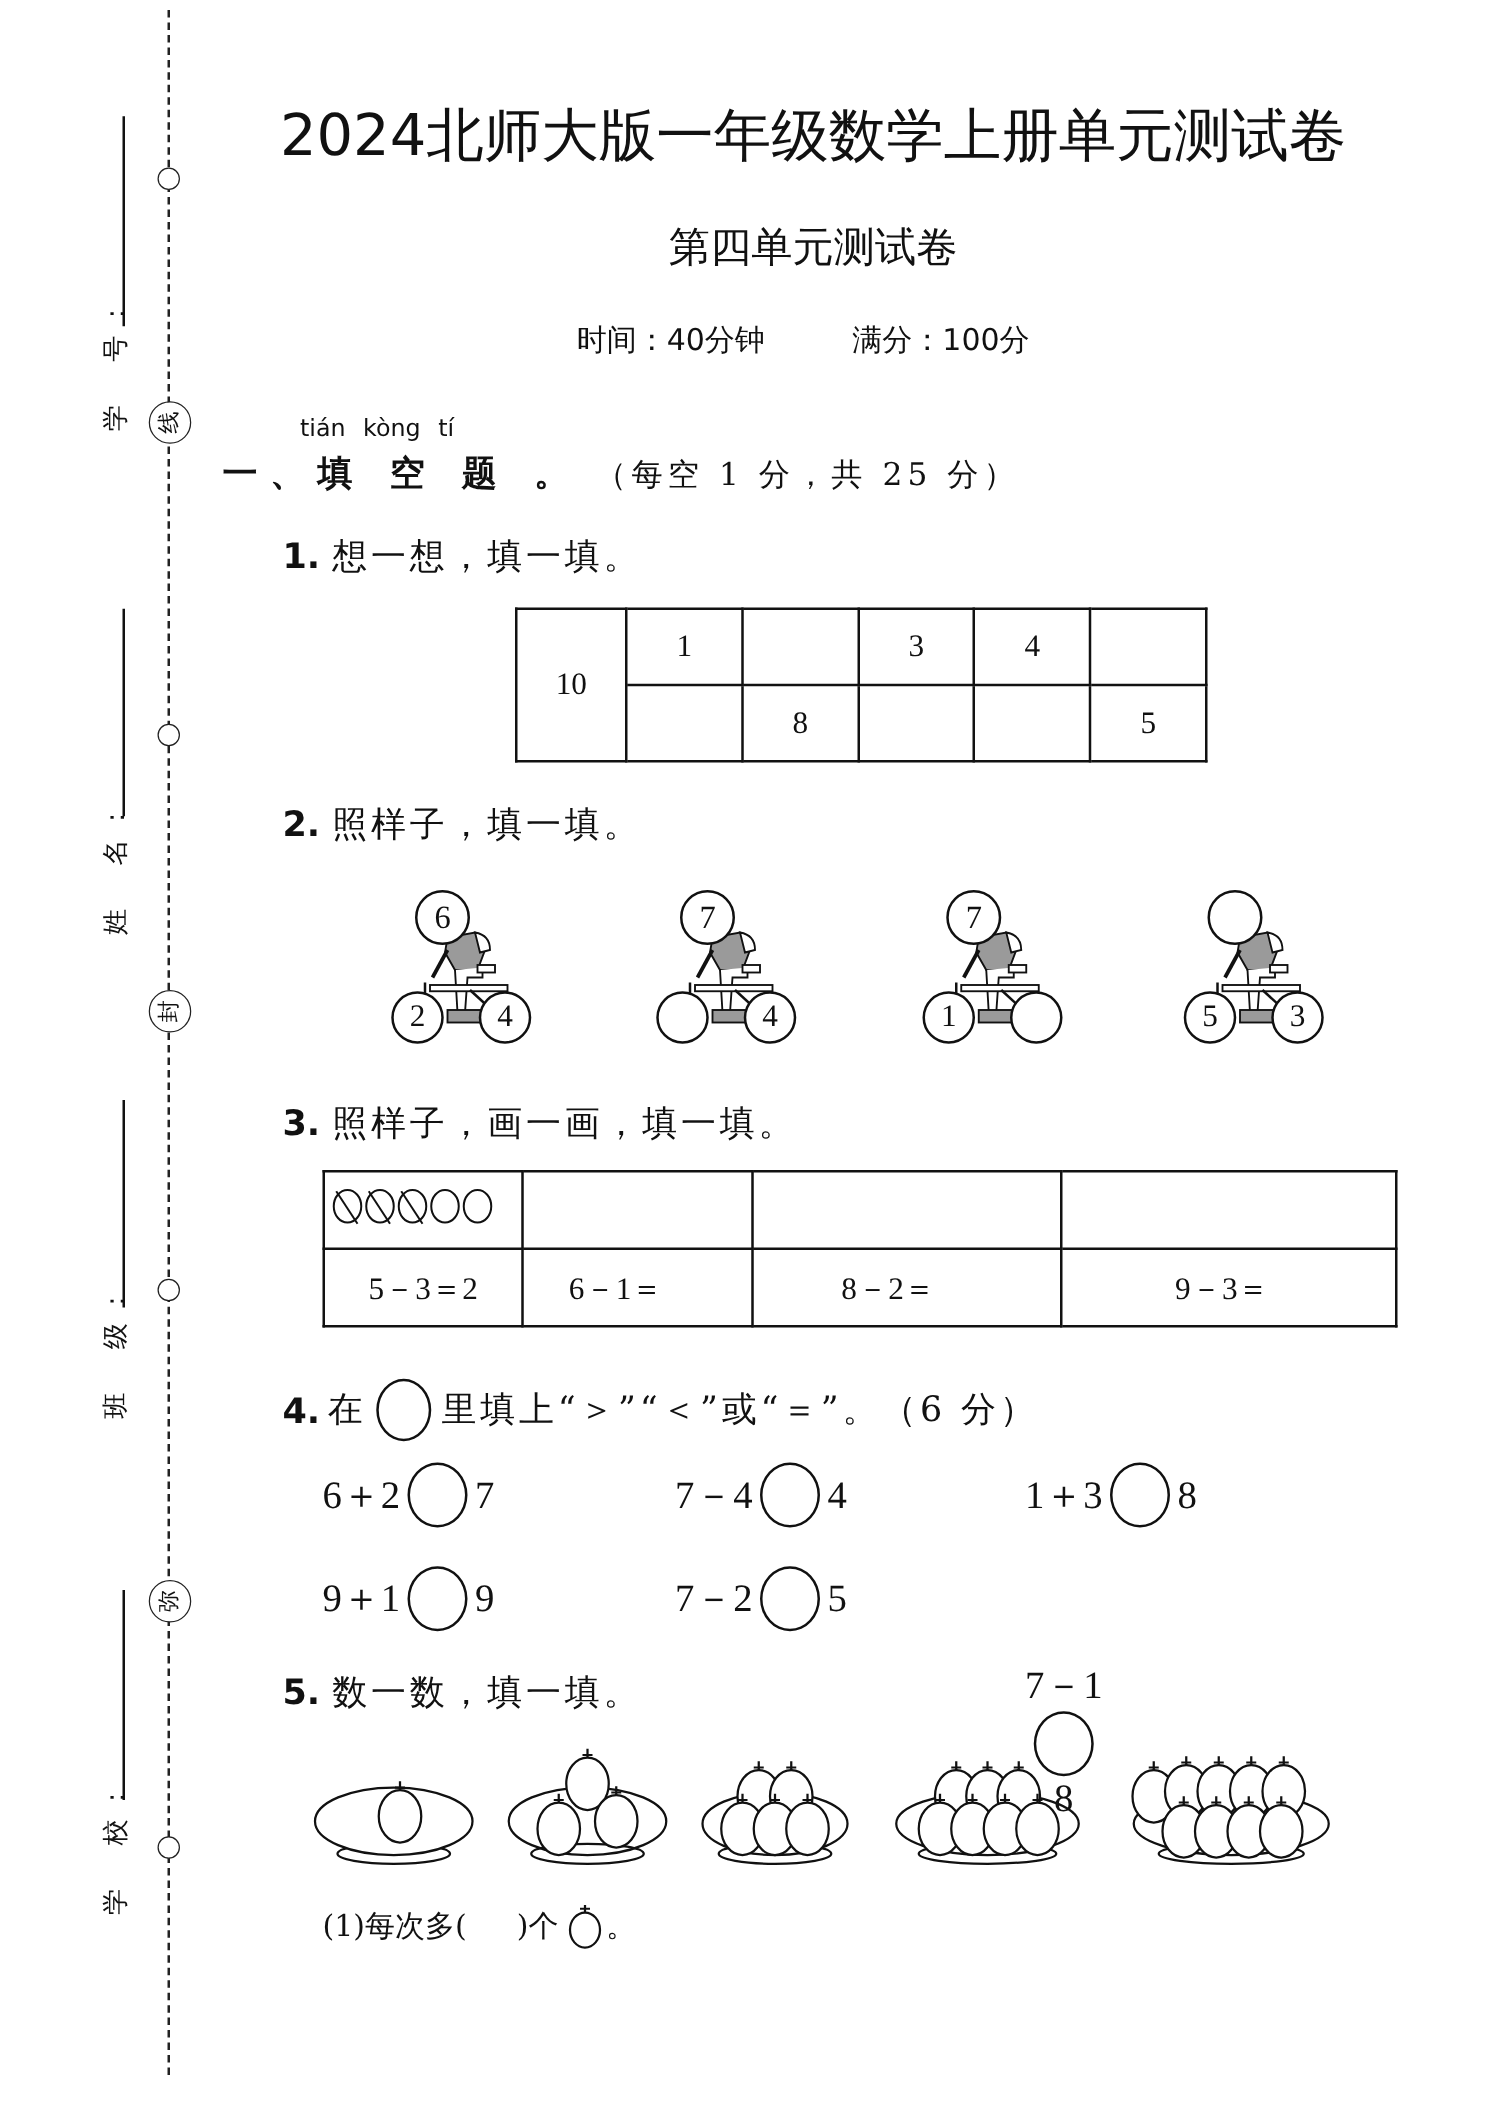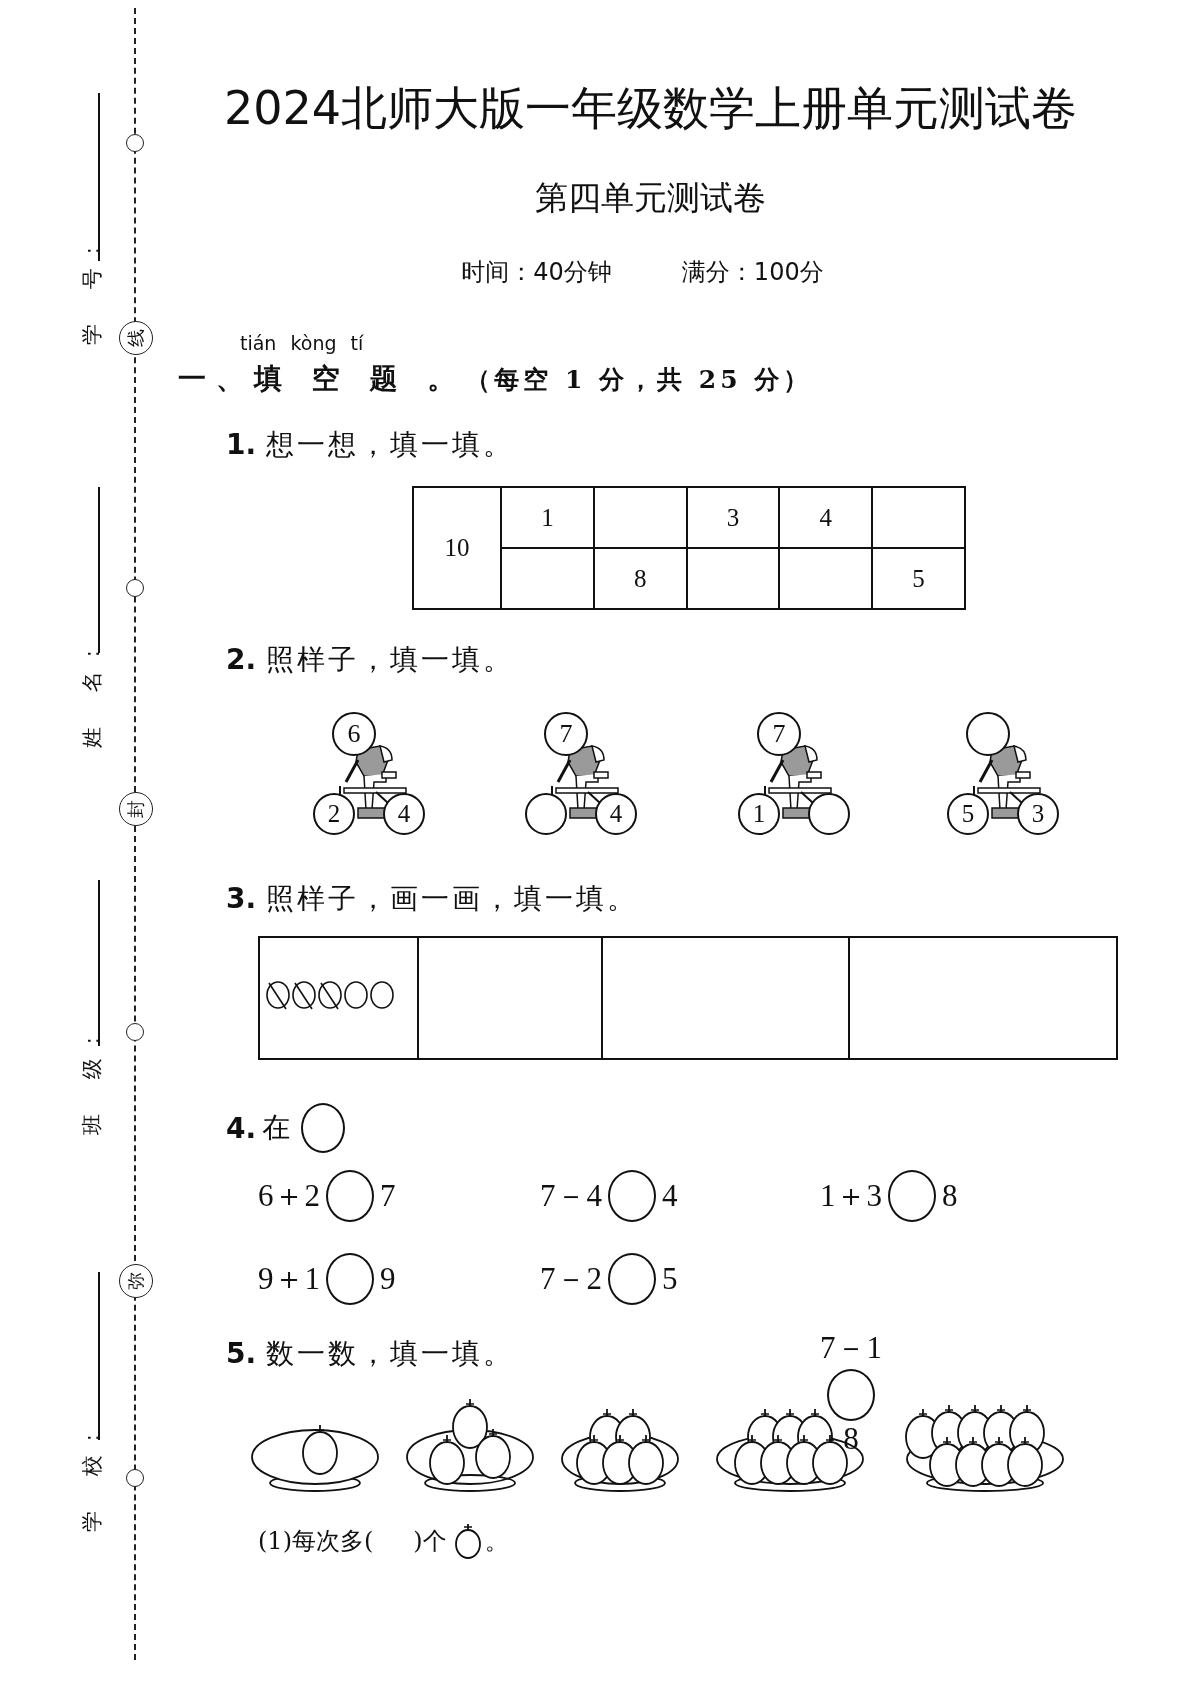--- a/index.html
+++ b/index.html
@@ -4,21 +4,21 @@
 <style>
   html, body { margin:0; padding:0; background:#ffffff; }
   body { width:1191px; height:1684px; position:relative; overflow:hidden; color:#111; font-family:"DejaVu Sans","Liberation Sans",sans-serif; }
   .abs { position:absolute; }
   .title { left:0; width:1191px; top:78px; text-align:center; font-size:46px; font-weight:normal; letter-spacing:0px; padding-left:110px; box-sizing:border-box; }
   .subtitle { left:0; width:1191px; top:176px; text-align:center; font-size:33px; padding-left:110px; box-sizing:border-box; }
   .meta { left:0; width:1191px; top:256px; text-align:center; font-size:24px; padding-left:94px; box-sizing:border-box; }
   .meta span.gap { display:inline-block; width:70px; }
   .pinyin { left:240px; top:332px; font-size:19px; word-spacing:8px; }
   .section { left:178px; top:360px; font-size:28px; font-weight:bold; letter-spacing:10px; }
-  .section .note { font-family:"DejaVu Serif","Liberation Serif",serif; font-weight:bold; font-size:25px; letter-spacing:4px; }
+  .section .note { font-family:"DejaVu Serif","Liberation Serif",serif; font-weight:normal; font-size:25px; letter-spacing:4px;margin-left:11px; }
   .q { left:226px; font-size:28px; font-weight:bold; }
   .q .qt { font-family:"DejaVu Serif","Liberation Serif",serif; font-weight:normal; letter-spacing:3px; }
   table.grid { position:absolute; border-collapse:collapse; }
   table.grid td { border:2px solid #111; text-align:center; font-family:"Liberation Serif","DejaVu Serif",serif; font-size:25px; padding:0; }
   .binding-line { left:134px; top:8px; height:1652px; border-left:2px dashed #222; width:0; }
   .b-circle { width:16px; height:16px; border:1.5px solid #222; border-radius:50%; background:#fff; }
   .b-seal { width:32px; height:32px; border:1.5px solid #222; border-radius:50%; background:#fff; font-size:18px; line-height:32px; text-align:center; transform:rotate(-90deg); }
   .b-label { font-size:21px; transform:rotate(-90deg); transform-origin:left top; white-space:nowrap; letter-spacing:14px; }
   .b-underline { width:0; border-left:2px solid #111; }
   .cmp { font-family:"Liberation Serif","DejaVu Serif",serif; font-size:31px; display:flex; align-items:center; }
@@ -174,27 +174,34 @@
         <ellipse cx="66" cy="18" rx="11" ry="13" fill="none" stroke="#111" stroke-width="1.6"></ellipse>
         <line x1="57" y1="6" x2="74" y2="32" stroke="#111" stroke-width="1.6"></line>
         <ellipse cx="92" cy="18" rx="11" ry="13" fill="none" stroke="#111" stroke-width="1.6"></ellipse>
         <ellipse cx="118" cy="18" rx="11" ry="13" fill="none" stroke="#111" stroke-width="1.6"></ellipse>
       </svg>
     </td>
     <td style="width:182px;"></td>
     <td style="width:245px;"></td>
     <td></td>
   </tr>
+  <tr style="height:62px;">
+    <td>5－3＝2</td>
+    <td style="text-align:left; padding-left:36px;">6－1＝</td>
+    <td style="text-align:left; padding-left:70px;">8－2＝</td>
+    <td style="text-align:left; padding-left:90px;">9－3＝</td>
+  </tr>
 </tbody>
   </table>
 
 <div class="abs q" style="top:1103px; display:flex; align-items:center;">
   <span>4.</span>
   <span class="qt" style="margin-left:6px;">在</span>
   <span class="q4-circle"></span>
+  <span class="qt">里填上“＞”“＜”或“＝”。（6 分）</span>
 </div>
 
 <div class="abs cmp" style="left:258px; top:1170px;">
   <span>6＋2</span>
     <span class="circ"></span>
     <span>7</span>
 </div>
 <div class="abs cmp" style="left:540px; top:1170px;">
   <span>7－4</span>
     <span class="circ"></span>

